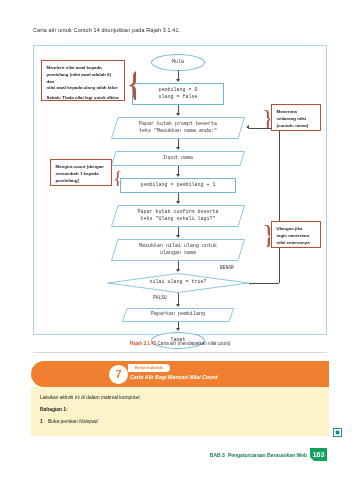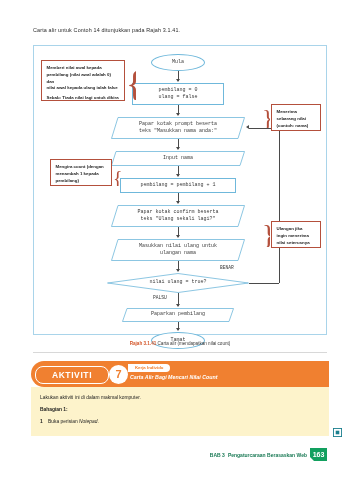--- a/index.html
+++ b/index.html
@@ -411,21 +411,20 @@
 
 <div class="caption">
   <span class="cap-num">Rajah 3.1.41</span>
   <span>Carta alir (mendapatkan nilai count)</span>
 </div>
 
 <div class="rule"></div>
 
 <div class="activity-wrap">
   <div class="act-banner"></div>
-  <div class="act-pill">AKTIVITI</div>
   <div class="act-circle">7</div>
   <div class="act-tag">Kerja Individu</div>
   <div class="act-title">Carta Alir Bagi Mencari Nilai Count</div>
   <div class="act-body">
     <div class="act-line lead">Lakukan aktiviti ini di dalam makmal komputer.</div>
     <div class="act-line part">Bahagian 1:</div>
     <div class="act-line step-n">1</div>
     <div class="act-line step-t"><span>Buka perisian </span><em>Notepad</em><span>.</span></div>
   </div>
 </div>

